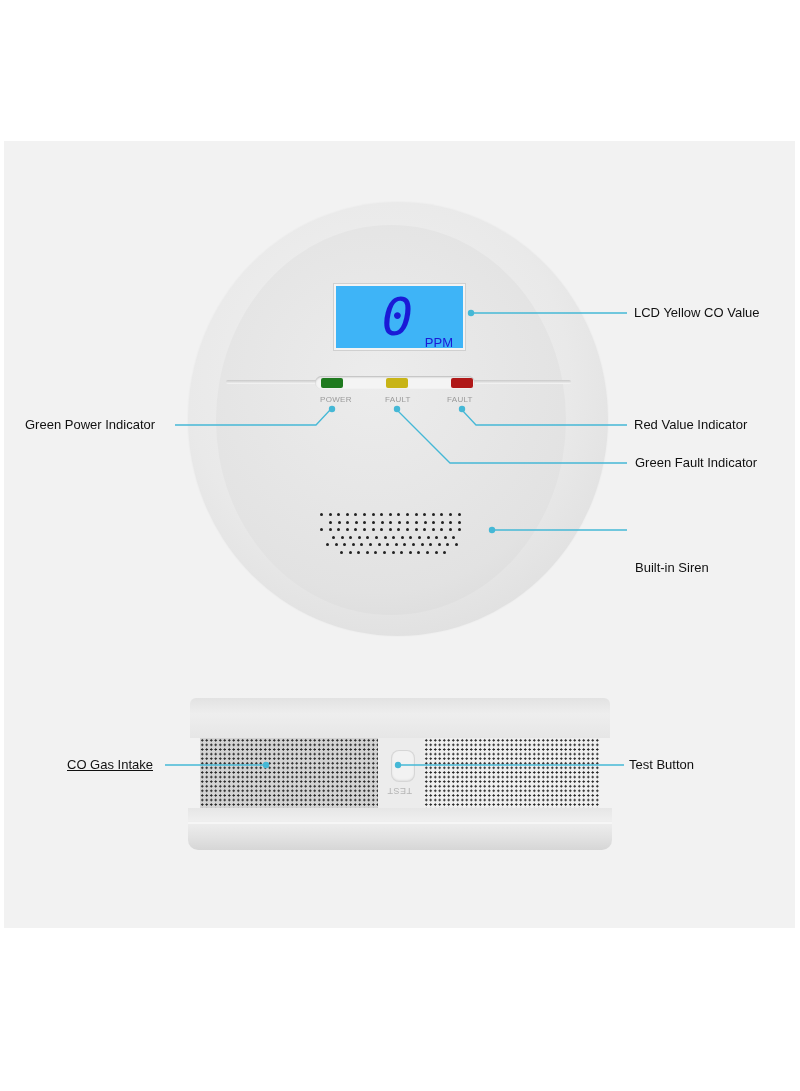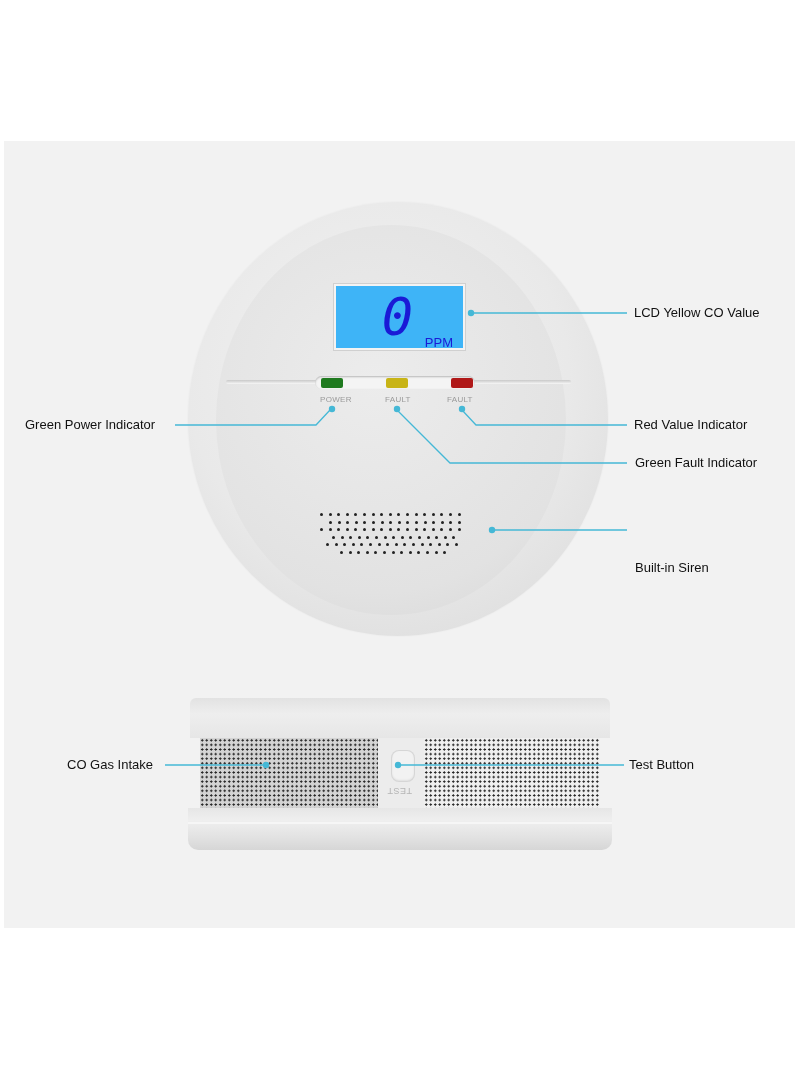--- a/index.html
+++ b/index.html
@@ -183,14 +183,14 @@
     <circle cx="266" cy="765" r="3.2"></circle>
     <circle cx="398" cy="765" r="3.2"></circle>
   </g>
 </svg>
 
 <span class="label" style="left:634px;top:305px;">LCD Yellow CO Value</span>
 <span class="label" style="left:25px;top:417px;">Green Power Indicator</span>
 <span class="label" style="left:634px;top:417px;">Red Value Indicator</span>
 <span class="label" style="left:635px;top:455px;">Green Fault Indicator</span>
 <span class="label" style="left:635px;top:522px;margin-top:38px;">Built-in Siren</span>
-<span class="label" style="left:67px;top:757px;">CO Gas Intake</span>
+<span class="label" style="left:67px;top:757px;text-decoration:underline;">CO Gas Intake</span>
 <span class="label" style="left:629px;top:757px;">Test Button</span>
 
 </body></html>

